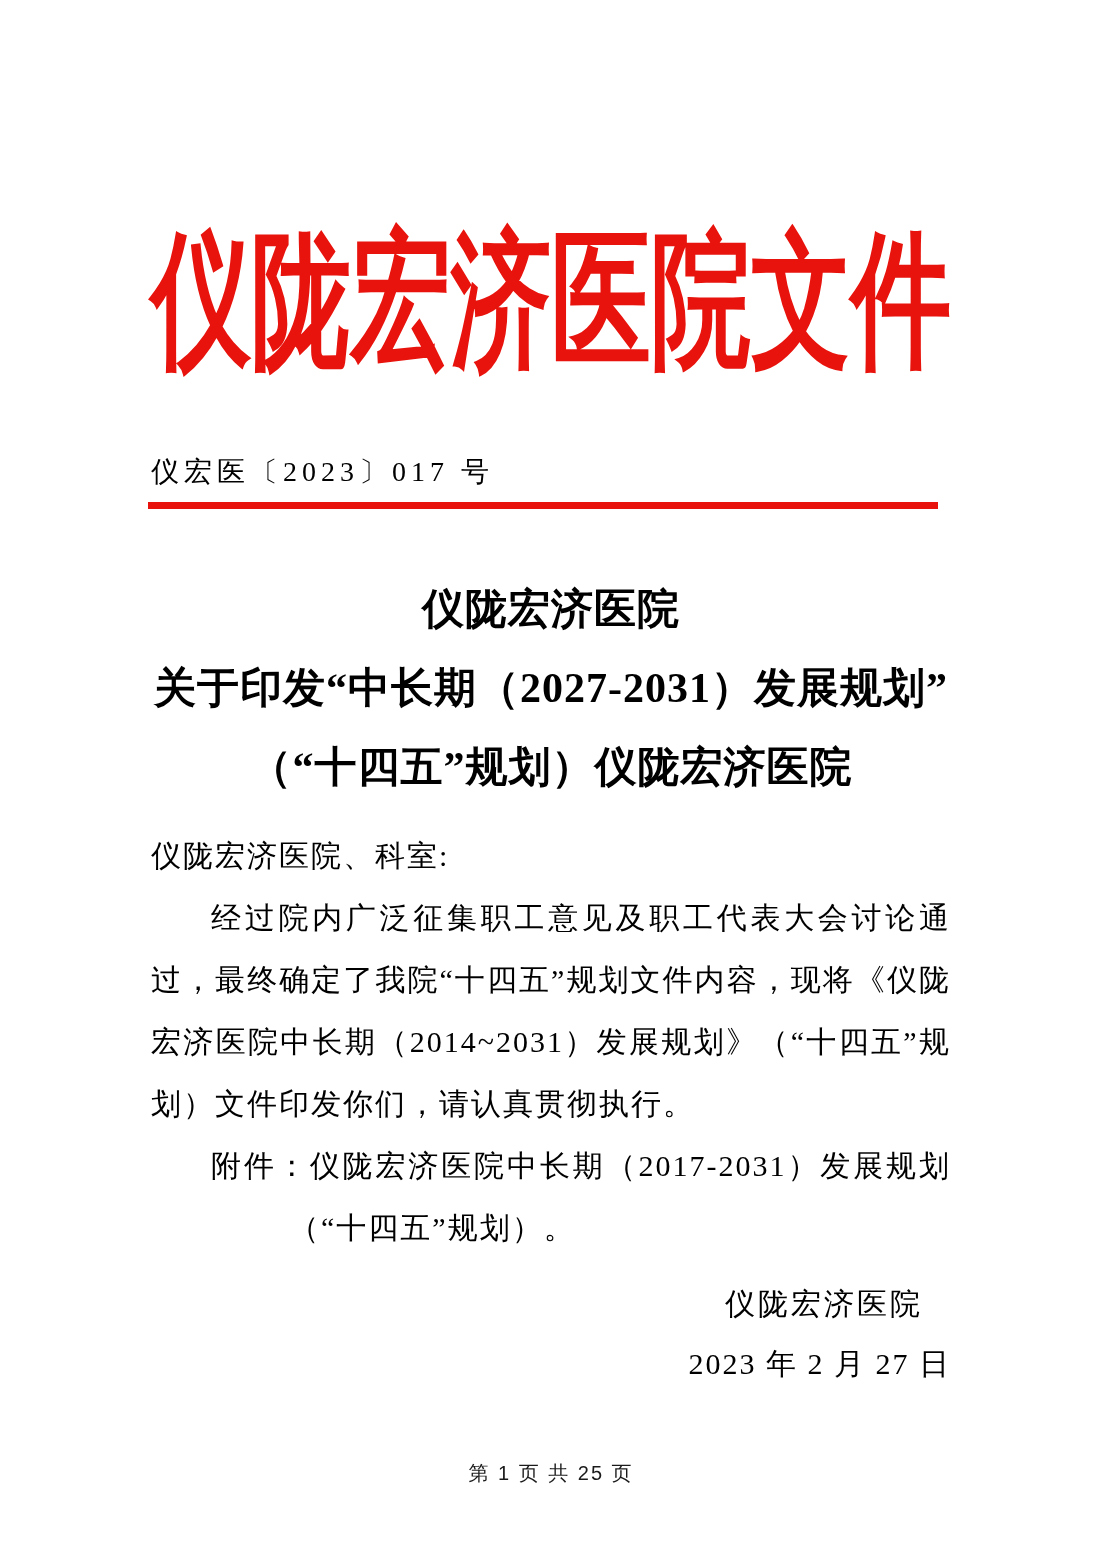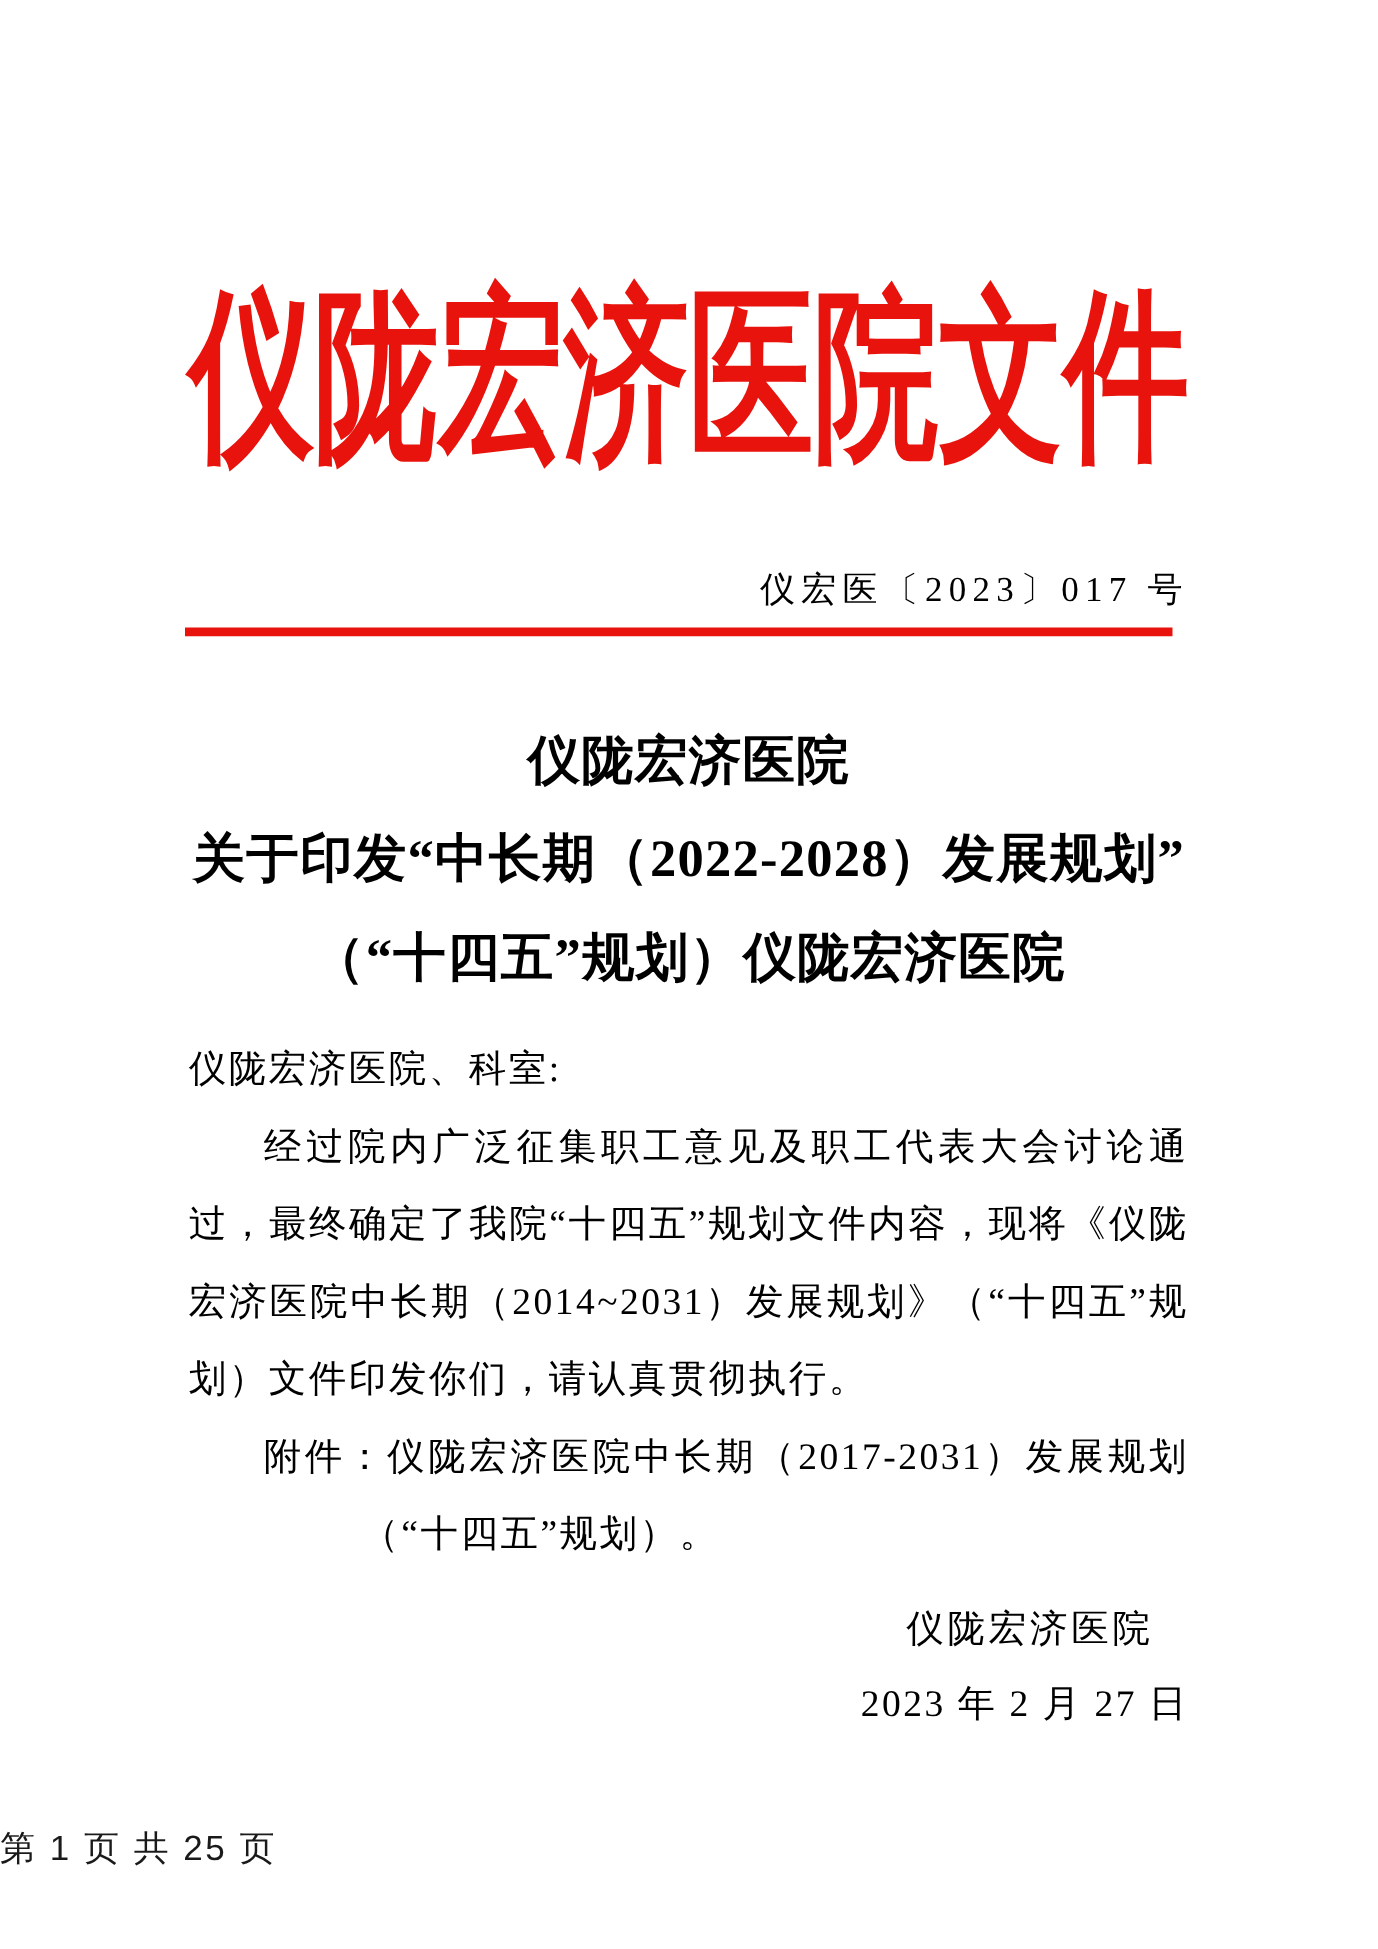--- a/index.html
+++ b/index.html
@@ -27,21 +27,21 @@
     color: var(--accent);
     transform: scaleY(1.48);
     transform-origin: 50% 0;
     white-space: nowrap;
   }
   .doc-number {
     position: absolute;
     top: 417px;
     left: 151px;
     width: 800px;
-    text-align: right;
+    text-align: left;
     font-size: 28px;
     letter-spacing: 5px;
   }
   .red-rule {
     position: absolute;
     top: 466px;
     left: 148px;
     width: 790px;
     height: 7px;
     background: var(--accent);
@@ -79,40 +79,41 @@
     text-align: right;
     letter-spacing: 3px;
   }
   .sig-name { padding-right: 28px; }
   .sig-date { padding-right: 0; letter-spacing: 2px; }
   .page-footer {
     position: absolute;
     top: 1424px;
     left: 0;
     width: 1102px;
-    font-size: 28px;
+    text-align: center;
+    font-size: 20px;
     letter-spacing: 2px;
     font-family: "Liberation Sans", "DejaVu Sans", sans-serif;
     color: #1a1a1a;
   }
 </style>
 </head>
 <body>
 
 <div class="page">
 
   <div class="brand-title">仪陇宏济医院文件</div>
 
   <div class="doc-number">仪宏医〔2023〕017 号</div>
 
   <div class="red-rule"></div>
 
   <div class="doc-title">
     <div>仪陇宏济医院</div>
-    <div>关于印发“中长期（2022-2028）发展规划”</div>
+    <div>关于印发“中长期（2027-2031）发展规划”</div>
     <div>（“十四五”规划）仪陇宏济医院</div>
   </div>
 
   <div class="doc-body">
     <p class="salutation">仪陇宏济医院、科室:</p>
     <p class="paragraph">经过院内广泛征集职工意见及职工代表大会讨论通过，最终确定了我院“十四五”规划文件内容，现将《仪陇宏济医院中长期（2014~2031）发展规划》（“十四五”规划）文件印发你们，请认真贯彻执行。</p>
     <p class="attachment">附件：仪陇宏济医院中长期（2017-2031）发展规划（“十四五”规划）。</p>
   </div>
 
   <div class="signature">

